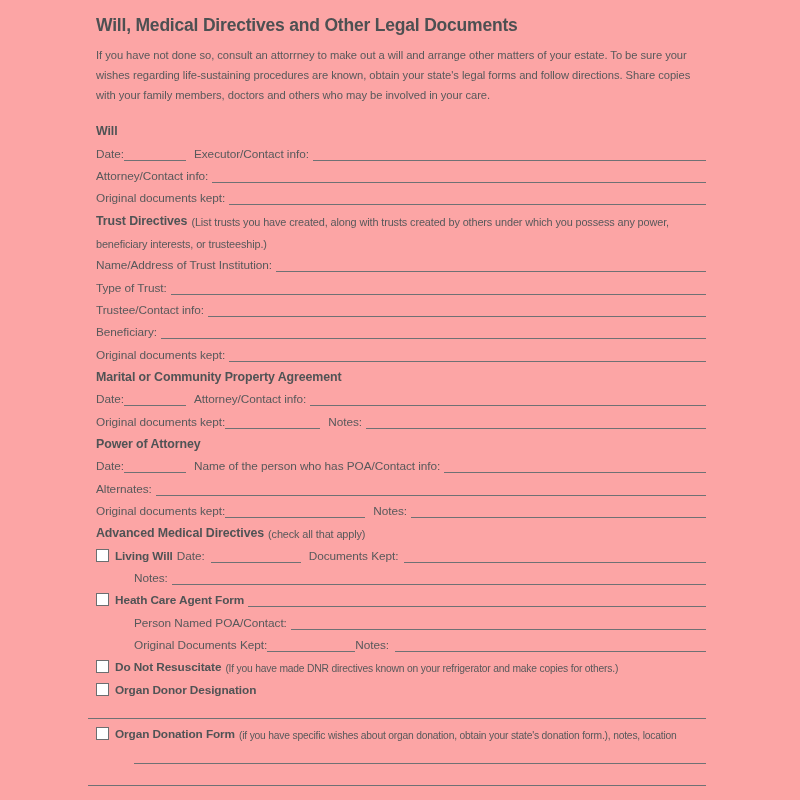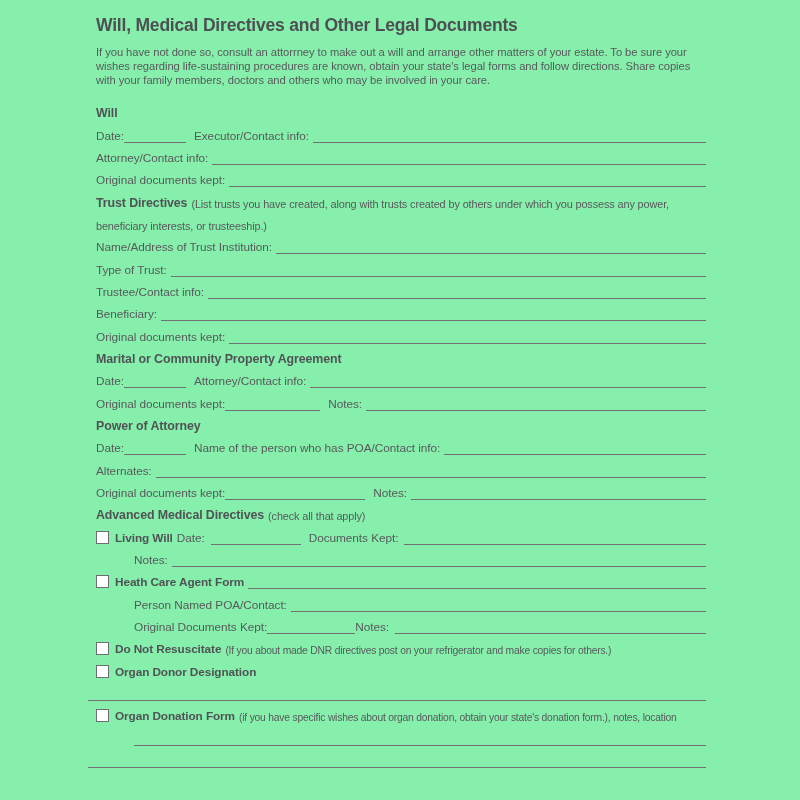--- a/index.html
+++ b/index.html
@@ -1,22 +1,22 @@
 <!DOCTYPE html>
 <html><head>
 <meta charset="utf-8">
 <style>
   html,body{margin:0;padding:0;background:#fff;}
   .page{
-    width:800px;height:800px;background:#86efac;box-sizing:border-box;
+    width:800px;height:800px;background:#fca5a5;box-sizing:border-box;
     padding:15px 94px 0 96px;position:relative;overflow:hidden;
     font-family:"Liberation Sans","DejaVu Sans",sans-serif;color:#58595b;
   }
   .title{font-size:17.5px;font-weight:bold;color:#4d5052;margin:0 0 9px 0;letter-spacing:-0.2px;white-space:nowrap;}
-  .intro{font-size:11.2px;line-height:14px;letter-spacing:-0.05px;margin:0;color:#58595b;}
+  .intro{font-size:11.2px;line-height:20px;letter-spacing:-0.05px;margin:0;color:#58595b;}
   .form{margin-top:11px;}
   .row{display:flex;align-items:flex-end;height:22.33px;white-space:nowrap;overflow:hidden;text-align:center;}
   .h{font-weight:bold;font-size:12.4px;color:#505355;letter-spacing:-0.1px;}
   .hb{font-weight:bold;font-size:11.8px;color:#505355;letter-spacing:-0.1px;}
   .lbl{font-size:11.8px;letter-spacing:-0.05px;}
   .note{font-size:10.9px;letter-spacing:-0.12px;}
   .notesm{font-size:10.3px;letter-spacing:-0.2px;}
   .blank{border-bottom:1px solid #6f7174;height:3px;display:inline-block;flex:0 0 auto;}
   .fill{flex:1 1 auto;}
   .w62{width:62px;}.w88{width:88px;}.w90{width:90px;}.w95{width:95px;}.w140{width:140px;}
@@ -146,21 +146,21 @@
     <div class="row indent">
       <span class="lbl">Original Documents Kept:</span>
       <span class="blank w88"></span>
       <span class="lbl">Notes:</span>
       <span class="blank fill ml6"></span>
     </div>
 
     <div class="row">
       <span class="cb"></span>
       <span class="hb">Do Not Resuscitate</span>
-      <span class="notesm ml4">(If you about made DNR directives post on your refrigerator and make copies for others.)</span>
+      <span class="notesm ml4">(If you have made DNR directives known on your refrigerator and make copies for others.)</span>
     </div>
 
     <div class="row">
       <span class="cb"></span>
       <span class="hb">Organ Donor Designation</span>
     </div>
     <div class="row wide">
       <span class="blank fill"></span>
     </div>
 

